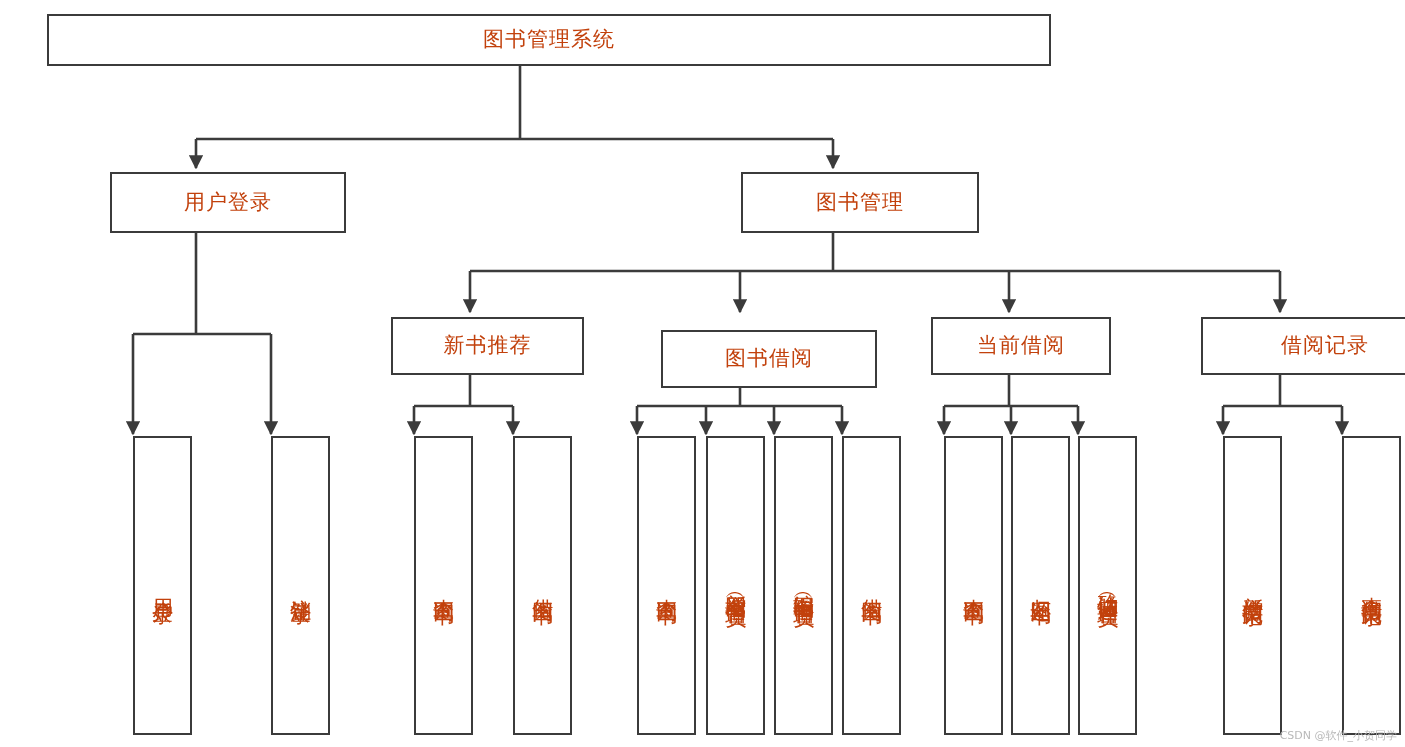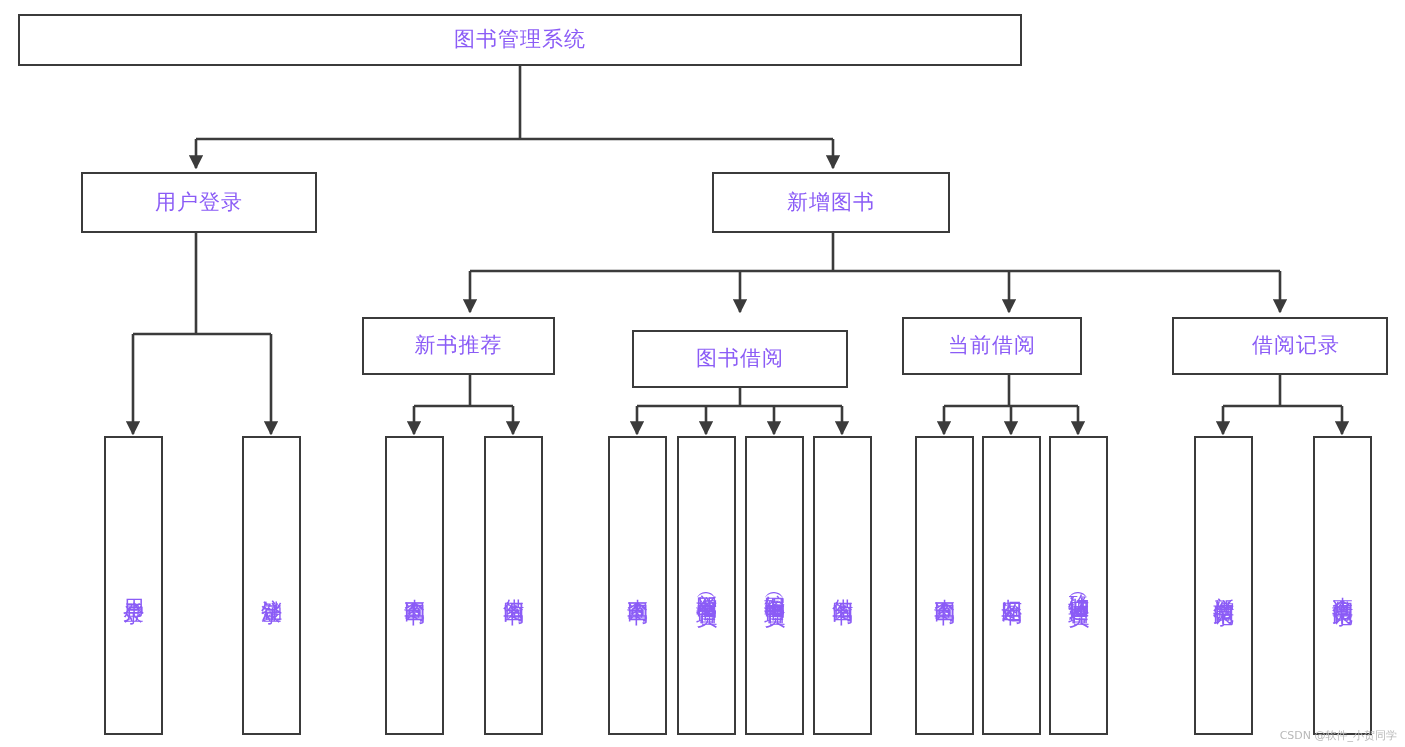--- a/index.html
+++ b/index.html
@@ -18,21 +18,22 @@
     overflow: hidden;
   }
   .box {
     position: absolute;
     box-sizing: border-box;
     border: 2px solid #3b3b3b;
     background: #ffffff;
     display: flex;
     align-items: center;
     justify-content: center;
-    color: #8b5cf6;
+    color: #c2410c;
+    margin-left: 29px;
   }
   .box.horiz {
     font-size: 21px;
     letter-spacing: 1px;
     line-height: 1.2;
   }
   .box.vert {
     writing-mode: vertical-rl;
     text-orientation: upright;
     font-size: 21px;
@@ -120,21 +121,21 @@
   </svg>
 
   <div class="box horiz" style="left:18px; top:14px; width:1004px; height:52px;">
     <span>图书管理系统</span>
   </div>
 
   <div class="box horiz" style="left:81px; top:172px; width:236px; height:61px;">
     <span>用户登录</span>
   </div>
   <div class="box horiz" style="left:712px; top:172px; width:238px; height:61px;">
-    <span>新增图书</span>
+    <span>图书管理</span>
   </div>
 
   <div class="box horiz" style="left:362px; top:317px; width:193px; height:58px;">
     <span>新书推荐</span>
   </div>
   <div class="box horiz" style="left:632px; top:330px; width:216px; height:58px;">
     <span>图书借阅</span>
   </div>
   <div class="box horiz" style="left:902px; top:317px; width:180px; height:58px;">
     <span>当前借阅</span>

